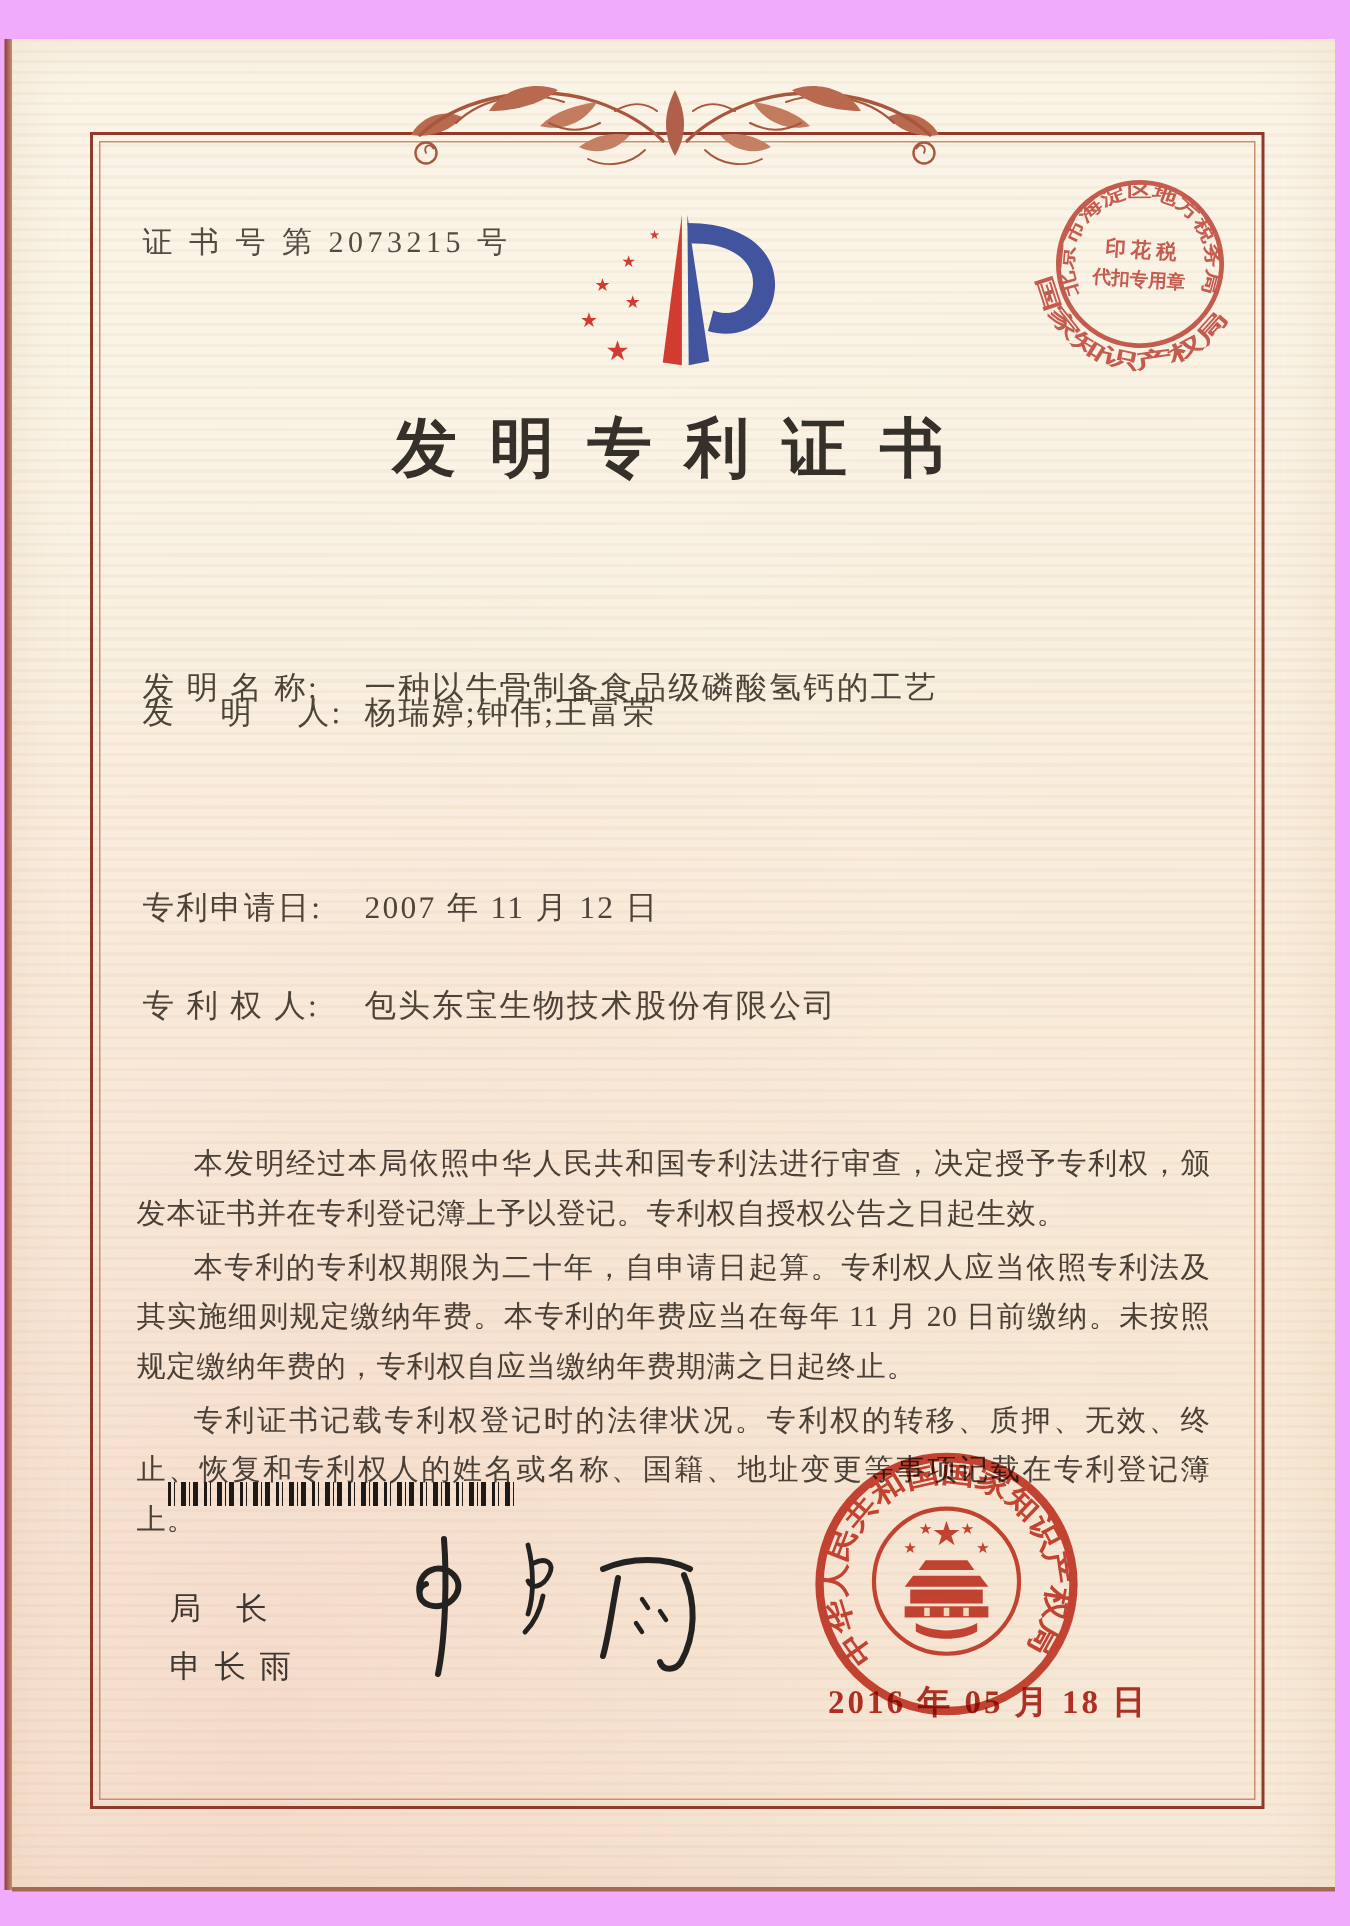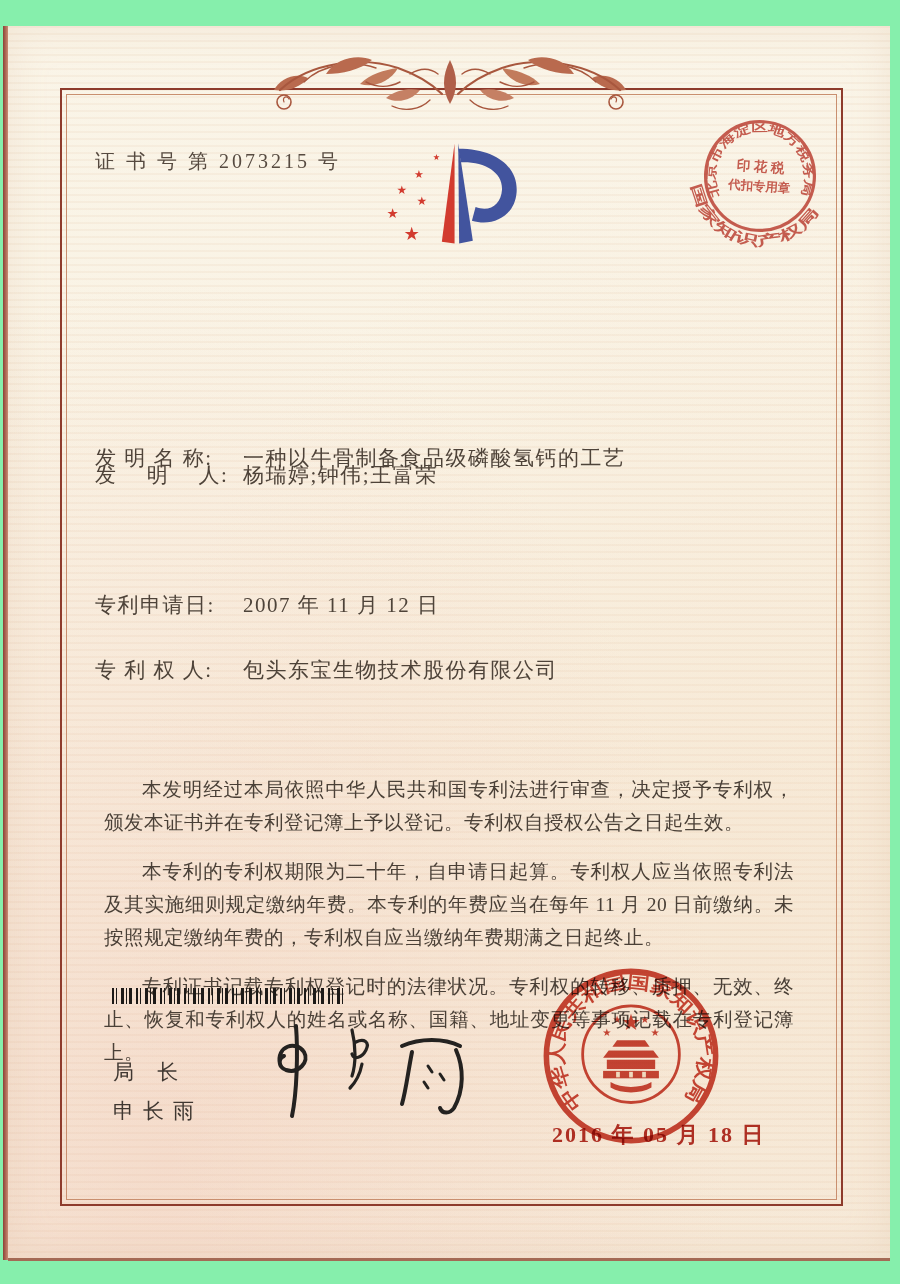--- a/index.html
+++ b/index.html
@@ -1,18 +1,18 @@
 <!DOCTYPE html>
 <html><head>
 <meta charset="utf-8">
 <style>
   * { margin:0; padding:0; box-sizing:border-box; }
   html,body { width:900px; height:1284px; background:#ffffff; overflow:hidden;
     font-family:"Liberation Serif","DejaVu Serif",serif; }
-  #canvas { position:relative; width:900px; height:1284px; background:#86efac; }
+  #canvas { position:relative; width:900px; height:1284px; background:#f0abfc; }
 
   
   .sheet { position:absolute; left:8px; top:26px; width:882px; height:1234px;
     background:
       radial-gradient(ellipse at 18% 92%, rgba(238,178,160,0.30), transparent 55%),
       radial-gradient(ellipse at 85% 70%, rgba(240,205,175,0.25), transparent 60%),
       repeating-linear-gradient(0deg, rgba(216,176,142,0.10) 0 2px, rgba(255,252,243,0.06) 2px 7px),
       linear-gradient(180deg,#faf4e7 0%, #f9f1e1 55%, #f7ecdc 100%);
     box-shadow: inset 0 0 40px rgba(205,160,120,0.18);
   }
@@ -38,21 +38,21 @@
     font-size:43px; font-weight:700; color:#36302b; letter-spacing:22px; padding-left:10px; }
 
   .field { position:absolute; left:95px; font-size:21px; color:#4e4339; letter-spacing:1.5px;
     white-space:nowrap; }
   .field .lbl { display:inline-block; min-width:148px; }
   .f0 { top:396px;margin-top:48px; } .f1 { top:461px; } .f2 { top:526px; }
   .f3 { top:591px; } .f4 { top:656px; } .f5 { top:720px; }
 
   .paras { position:absolute; left:88px; top:757px; width:722px; font-size:19.5px;
     line-height:33px; color:#4a4037; text-align:justify; letter-spacing:0.5px; }
-  .paras p { text-indent:38px; margin:16px; }
+  .paras p { text-indent:38px; margin:3px; }
 
   .barcode { position:absolute; left:112px; top:988px; width:232px; height:16px;
     background:repeating-linear-gradient(90deg,
       #1d1a18 0 2px, transparent 2px 4px,
       #1d1a18 4px 5px, transparent 5px 9px,
       #1d1a18 9px 12px, transparent 12px 14px,
       #1d1a18 14px 15px, transparent 15px 17px,
       #1d1a18 17px 20px, transparent 20px 24px); }
 
   .signer-title { position:absolute; left:113px; top:1058px; font-size:21px; color:#3f3731;
@@ -132,20 +132,21 @@
     <text class="seal-txt" fill="#c0453a" font-size="15" font-weight="bold">
       <textPath href="#arcTop" startOffset="0" textLength="225" lengthAdjust="spacingAndGlyphs">北京市海淀区地方税务局</textPath>
     </text>
     <text class="seal-txt" fill="#c0453a" font-size="17" font-weight="bold">
       <textPath href="#arcBottom" startOffset="0" textLength="210" lengthAdjust="spacingAndGlyphs">国家知识产权局</textPath>
     </text>
     <text class="seal-txt" x="110" y="104" text-anchor="middle" fill="#c0453a" font-size="17" font-weight="bold">印 花 税</text>
     <text class="seal-txt" x="110" y="128" text-anchor="middle" fill="#c0453a" font-size="15.5" font-weight="bold">代扣专用章</text>
   </svg>
 
+  <div class="title">发明专利证书</div>
 
   <div class="field f0"><span class="lbl">发 明 名 称:</span><span>一种以牛骨制备食品级磷酸氢钙的工艺</span></div>
   <div class="field f1"><span class="lbl">发　 明　 人:</span><span>杨瑞婷;钟伟;王富荣</span></div>
   <div class="field f3"><span class="lbl">专利申请日:</span><span>2007 年 11 月 12 日</span></div>
   <div class="field f4"><span class="lbl">专 利 权 人:</span><span>包头东宝生物技术股份有限公司</span></div>
 
   <div class="paras">
     <p>本发明经过本局依照中华人民共和国专利法进行审查，决定授予专利权，颁发本证书并在专利登记簿上予以登记。专利权自授权公告之日起生效。</p>
     <p>本专利的专利权期限为二十年，自申请日起算。专利权人应当依照专利法及其实施细则规定缴纳年费。本专利的年费应当在每年 11 月 20 日前缴纳。未按照规定缴纳年费的，专利权自应当缴纳年费期满之日起终止。</p>
     <p>专利证书记载专利权登记时的法律状况。专利权的转移、质押、无效、终止、恢复和专利权人的姓名或名称、国籍、地址变更等事项记载在专利登记簿上。</p>

